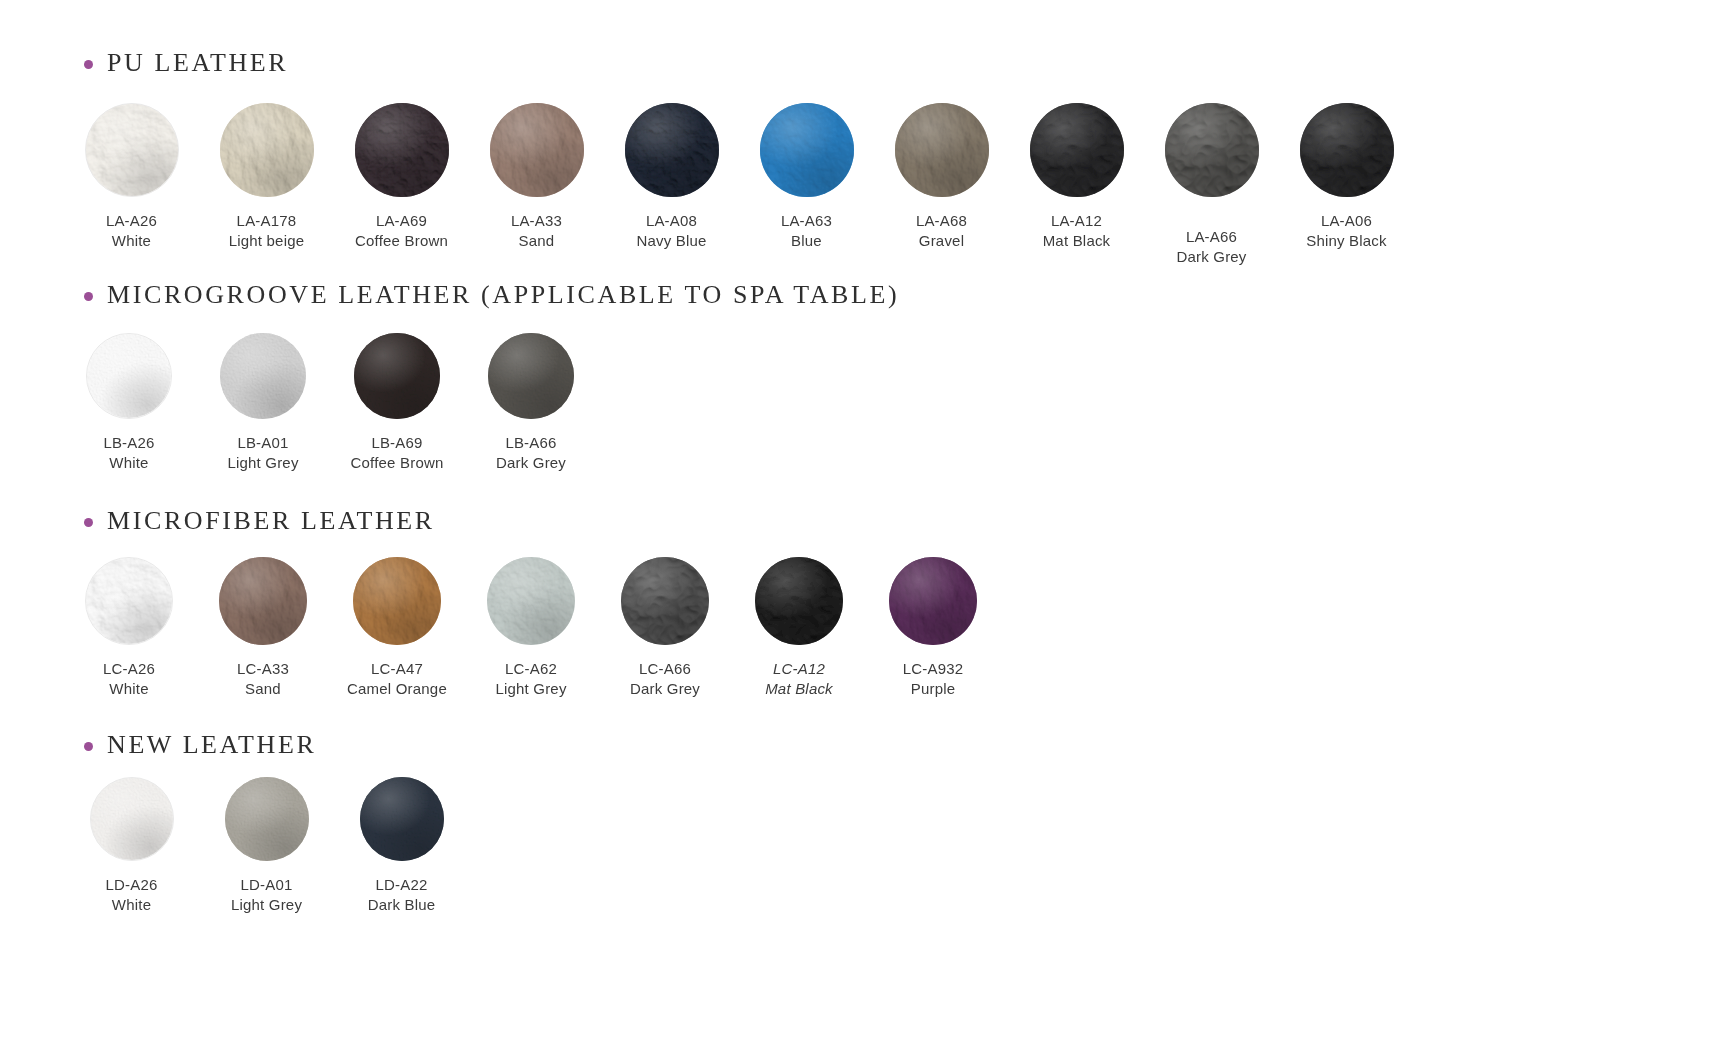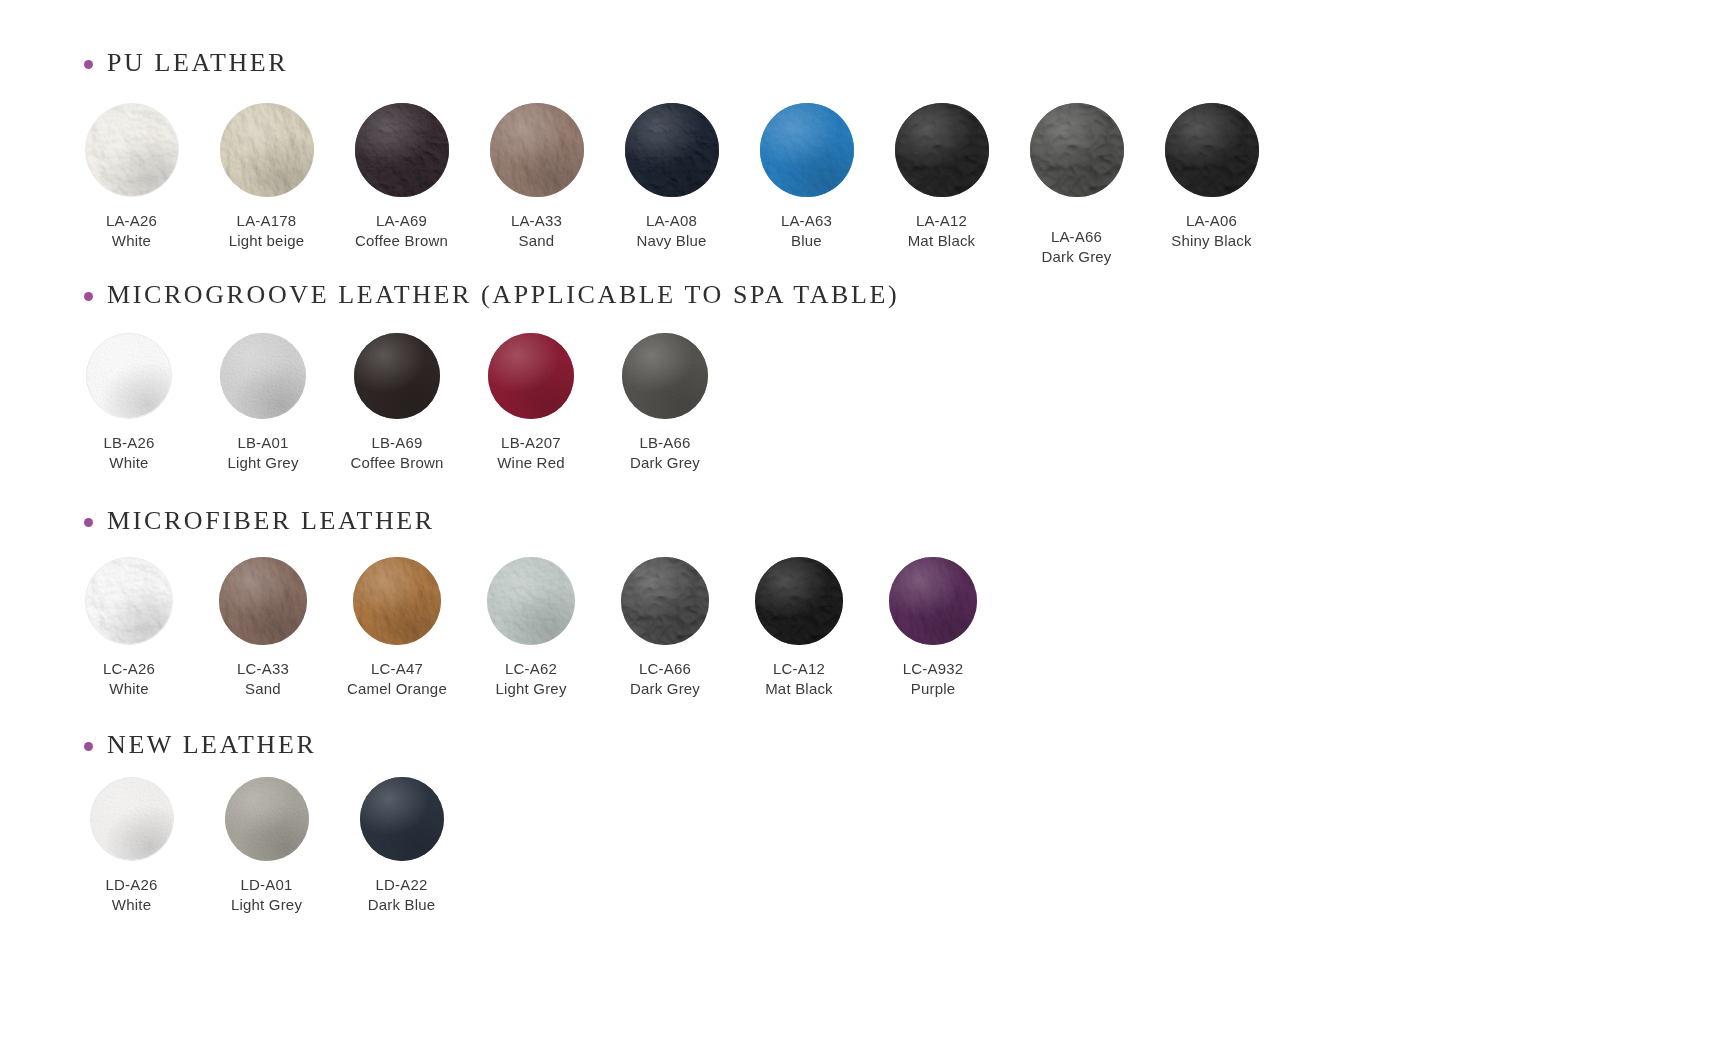--- a/index.html
+++ b/index.html
@@ -197,20 +197,34 @@
                 <div class="disc-sheen"></div>
               </div>
             </div>
             <div class="caption">
               <span class="code">LA-A63</span>
               <span class="name">Blue</span>
             </div>
           </div>
           <div class="swatch" style="flex-basis: 135px; width: 135px;">
             <div class="disc-wrap" style="width: 94px; height: 94px;">
+              <div class="disc" title="LA-A68 Gravel" style="width: 94px; height: 94px; background: rgb(134, 123, 107);">
+                <svg viewBox="0 0 100 100" preserveAspectRatio="none">
+                  <rect x="0" y="0" width="100" height="100" fill="#867b6b" filter="url(#tx-grain)" opacity="0.72"></rect>
+                </svg>
+                <div class="disc-sheen"></div>
+              </div>
+            </div>
+            <div class="caption">
+              <span class="code">LA-A68</span>
+              <span class="name">Gravel</span>
+            </div>
+          </div>
+          <div class="swatch" style="flex-basis: 135px; width: 135px;">
+            <div class="disc-wrap" style="width: 94px; height: 94px;">
               <div class="disc" title="LA-A12 Mat Black" style="width: 94px; height: 94px; background: rgb(46, 46, 47);">
                 <svg viewBox="0 0 100 100" preserveAspectRatio="none">
                   <rect x="0" y="0" width="100" height="100" fill="#2e2e2f" filter="url(#tx-crackle)" opacity="0.72"></rect>
                 </svg>
                 <div class="disc-sheen"></div>
               </div>
             </div>
             <div class="caption">
               <span class="code">LA-A12</span>
               <span class="name">Mat Black</span>
@@ -289,34 +303,20 @@
                 <div class="disc-sheen"></div>
               </div>
             </div>
             <div class="caption">
               <span class="code">LB-A69</span>
               <span class="name">Coffee Brown</span>
             </div>
           </div>
           <div class="swatch" style="flex-basis: 134px; width: 134px;">
             <div class="disc-wrap" style="width: 86px; height: 86px;">
-              <div class="disc" title="LB-A207 Wine Red" style="width: 86px; height: 86px; background: rgb(139, 31, 53);">
-                <svg viewBox="0 0 100 100" preserveAspectRatio="none">
-                  <rect x="0" y="0" width="100" height="100" fill="#8b1f35" filter="url(#tx-fine)" opacity="0.72"></rect>
-                </svg>
-                <div class="disc-sheen"></div>
-              </div>
-            </div>
-            <div class="caption">
-              <span class="code">LB-A207</span>
-              <span class="name">Wine Red</span>
-            </div>
-          </div>
-          <div class="swatch" style="flex-basis: 134px; width: 134px;">
-            <div class="disc-wrap" style="width: 86px; height: 86px;">
               <div class="disc" title="LB-A66 Dark Grey" style="width: 86px; height: 86px; background: rgb(86, 84, 79);">
                 <svg viewBox="0 0 100 100" preserveAspectRatio="none">
                   <rect x="0" y="0" width="100" height="100" fill="#56544f" filter="url(#tx-fine)" opacity="0.72"></rect>
                 </svg>
                 <div class="disc-sheen"></div>
               </div>
             </div>
             <div class="caption">
               <span class="code">LB-A66</span>
               <span class="name">Dark Grey</span>
@@ -393,21 +393,21 @@
                   <rect x="0" y="0" width="100" height="100" fill="#565656" filter="url(#tx-crackle)" opacity="0.72"></rect>
                 </svg>
                 <div class="disc-sheen"></div>
               </div>
             </div>
             <div class="caption">
               <span class="code">LC-A66</span>
               <span class="name">Dark Grey</span>
             </div>
           </div>
-          <div class="swatch" style="flex-basis: 134px; width: 134px;">
+          <div class="swatch" style="flex-basis: 134px; width: 134px; font-style: italic;">
             <div class="disc-wrap" style="width: 88px; height: 88px;">
               <div class="disc" title="LC-A12 Mat Black" style="width: 88px; height: 88px; background: rgb(35, 35, 35);">
                 <svg viewBox="0 0 100 100" preserveAspectRatio="none">
                   <rect x="0" y="0" width="100" height="100" fill="#232323" filter="url(#tx-crackle)" opacity="0.72"></rect>
                 </svg>
                 <div class="disc-sheen"></div>
               </div>
             </div>
             <div class="caption">
               <span class="code">LC-A12</span>

